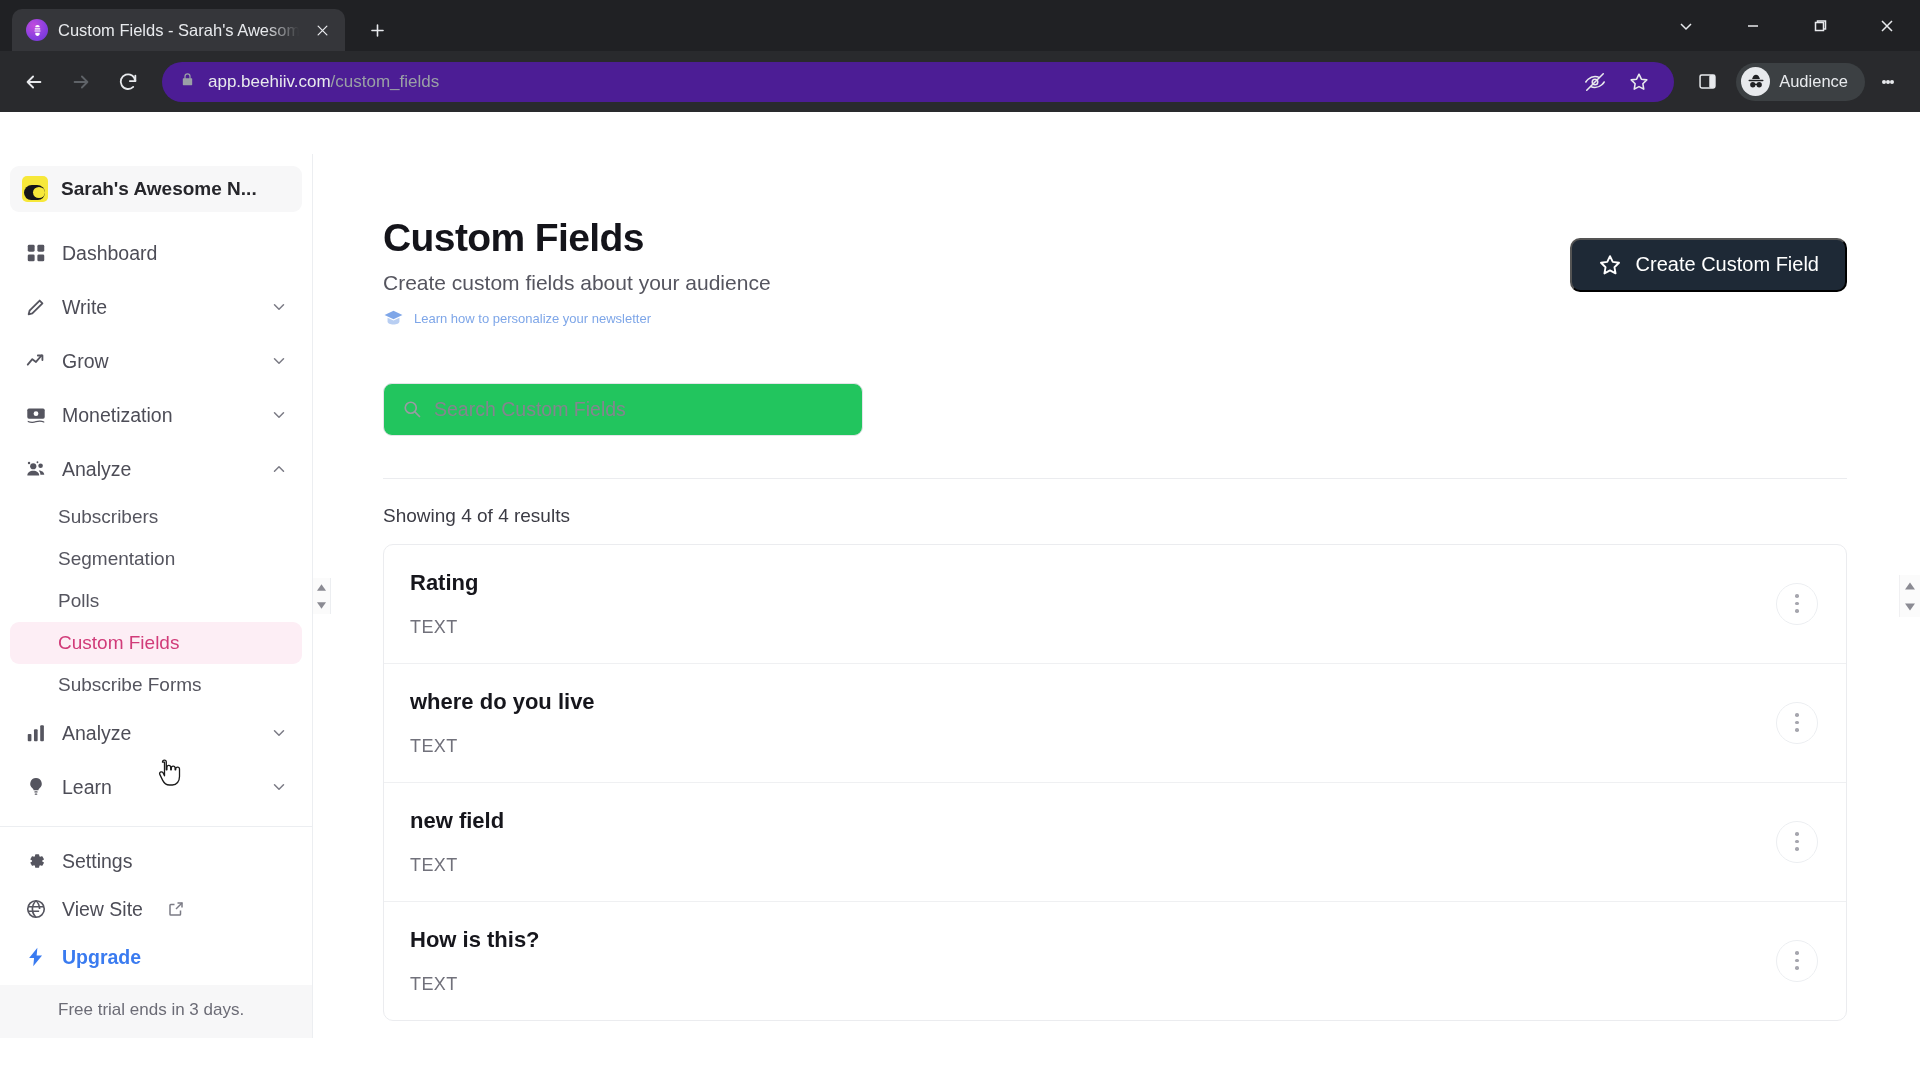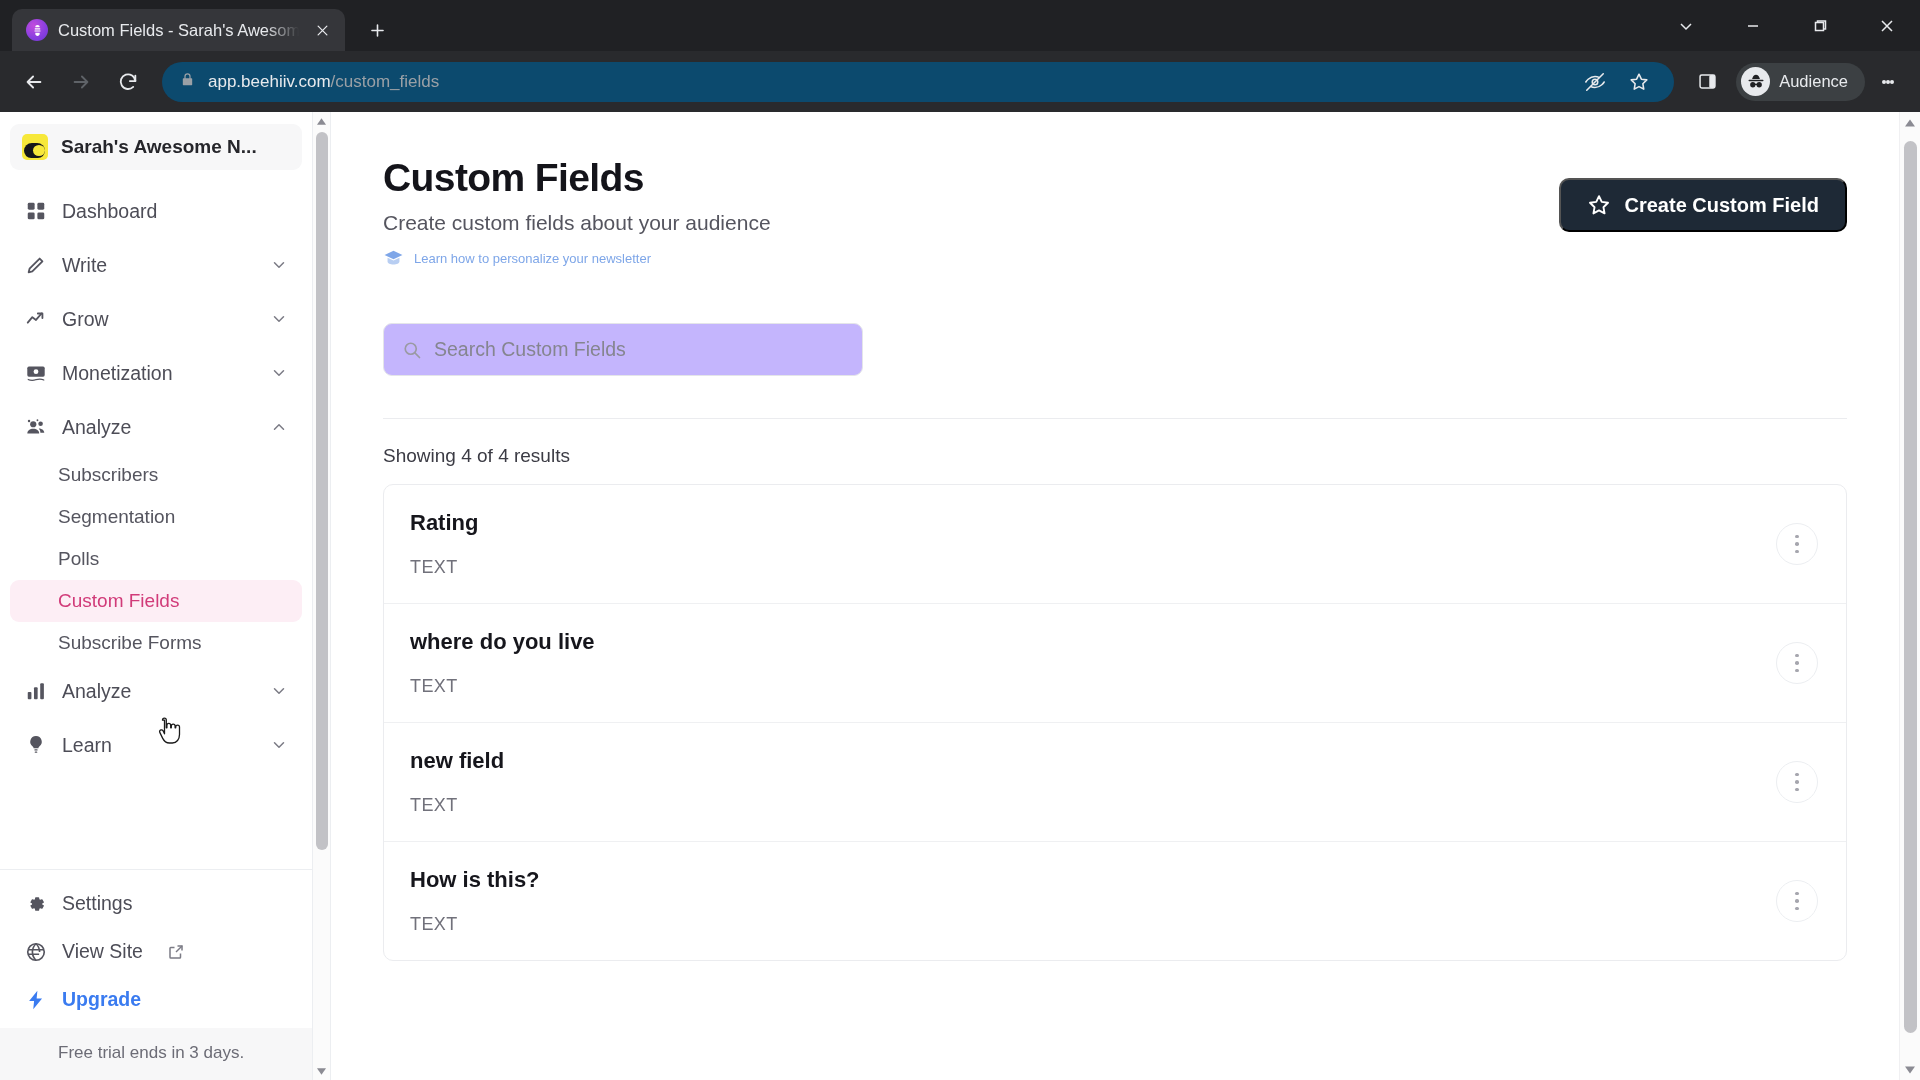--- a/index.html
+++ b/index.html
@@ -47,21 +47,21 @@
 
   .toolbar {
     height: 61px; background: #292a2d; display: flex; align-items: center;
     padding: 0 12px; gap: 3px; flex: none;
   }
   .navbtn { width: 44px; height: 44px; display: flex; align-items: center; justify-content: center; border-radius: 50%; flex: none; }
   .navbtn svg { stroke: #e8eaed; stroke-width: 2; fill: none; }
   .navbtn.disabled svg { stroke: #5f6368; }
 
   .omnibox {
-    flex: 1; height: 40px; background: #0c4a6e; border-radius: 20px;
+    flex: 1; height: 40px; background: #4c1d95; border-radius: 20px;
     display: flex; align-items: center; padding: 0 14px 0 18px; gap: 13px;
     margin: 0 9px; min-width: 0;
   }
   .lock svg { width: 15px; height: 17px; fill: #9aa0a6; }
   .url { font-size: 17px; color: #e8eaed; white-space: nowrap; overflow: hidden; }
   .url .path { color: #9aa0a6; }
 
   .omni-right { display: flex; align-items: center; gap: 2px; margin-left: auto; }
   .tbicon { width: 42px; height: 42px; display: flex; align-items: center; justify-content: center; border-radius: 50%; flex: none; }
   .tbicon svg { stroke: #e8eaed; stroke-width: 1.7; fill: none; }
@@ -70,21 +70,21 @@
     display: flex; align-items: center; gap: 9px; height: 38px;
     background: #3c4043; border-radius: 19px; padding: 0 17px 0 5px; margin-left: 5px; flex: none;
   }
   .incog-av { width: 29px; height: 29px; border-radius: 50%; background: #e8eaed; display: flex; align-items: center; justify-content: center; }
   .incog-av svg { width: 20px; height: 20px; }
   .incognito-chip span { color: #e8eaed; font-size: 16.5px; white-space: nowrap; }
   .kebab-chrome { width: 40px; height: 40px; display:flex; align-items:center; justify-content:center; flex:none; }
   .kebab-chrome i { display:block; width:4px; height:4px; border-radius:50%; background:#e8eaed; margin:1.6px 0; }
 
   
-  .viewport { flex: 1; display: flex; background: #fff; position: relative; min-height: 0; }
+  .viewport { flex: 1; display: flex; background: #fff; position: relative; min-height: 0; align-items: center; }
 
   
   .sidebar {
     width: 313px; flex: none; background: #fff; display: flex; flex-direction: column;
     border-right: 1px solid #eceef1; position: relative;
   }
   .brand {
     display: flex; align-items: center; gap: 13px; margin: 12px 10px 0 10px;
     padding: 10px 12px; border-radius: 9px; background: #f7f7f8;
   }
@@ -149,29 +149,29 @@
   .page-title { font-size: 39px; font-weight: 800; color: #14141a; letter-spacing: -0.6px; }
   .page-sub { font-size: 21px; color: #55555f; margin-top: 11px; }
   .learn-link {
     display: inline-flex; align-items: center; gap: 10px; margin-top: 13px;
     color: #7ea6e8; font-size: 13px;
   }
   .learn-link svg { width: 21px; height: 21px; fill: #7ea6e8; flex: none; }
 
   .create-btn {
     display: inline-flex; align-items: center; gap: 14px; background: #1e2936; color: #fff;
-    border-radius: 10px; padding: 0 26px; height: 54px; font-size: 20px; font-weight: 700;
+    border-radius: 10px; padding: 0 26px; height: 54px; font-size: 20px; font-weight: 400;
     white-space: nowrap; flex: none; margin-top: 22px;
   }
   .create-btn svg { width: 24px; height: 24px; stroke: #fff; stroke-width: 1.9; fill: none; flex: none; }
 
   .search-wrap { padding: 0 52px; margin-top: 50px; }
   .search-box {
     width: 480px; height: 53px; border: 1px solid #e4e5e9; border-radius: 9px;
-    display: flex; align-items: center; gap: 12px; padding: 0 18px; background: #c4b5fd;
+    display: flex; align-items: center; gap: 12px; padding: 0 18px; background: #22c55e;
   }
   .search-box svg { width: 20px; height: 20px; stroke: #9a9aa3; stroke-width: 2; fill: none; flex: none; }
   .search-box input {
     border: none; outline: none; font-size: 19.5px; color: #24242a;
     font-family: "Liberation Sans", sans-serif; background: transparent; flex: 1; min-width: 0;
   }
   .search-box input::placeholder { color: #85858f; }
 
   .hr { height: 1px; background: #ebecef; margin: 42px 52px 0 52px; }
 

